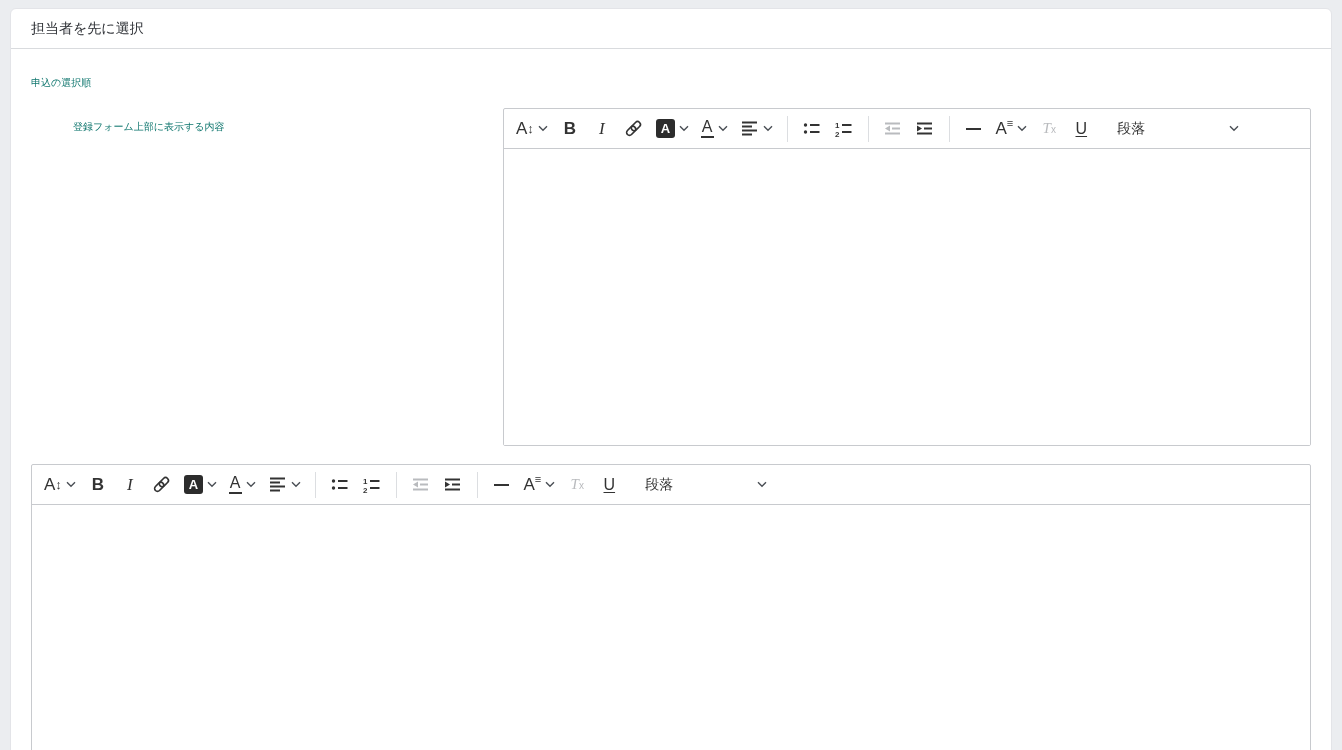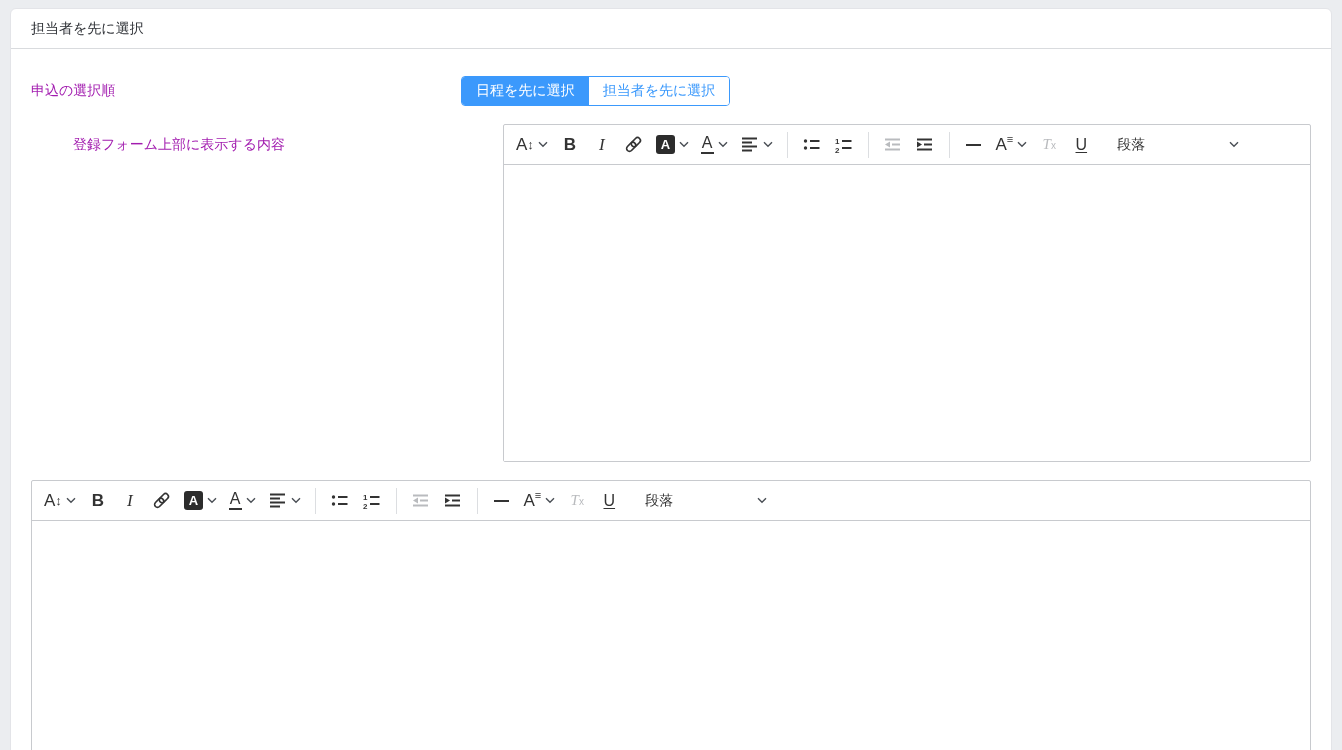--- a/index.html
+++ b/index.html
@@ -26,22 +26,22 @@
     padding: 0 20px;
     border-bottom: 1px solid #d9dbde;
     font-size: 14px;
   }
   .card-body { padding: 27px 20px 0 20px; }
 
   .form-row { display: flex; align-items: flex-start; margin-bottom: 18px; }
   .form-row.center { align-items: center; }
   .form-label {
     flex: 0 0 430px;
-    font-size: 14px;
-    color: #a21caf;
+    font-size: 10px;
+    color: #0f766e;
   }
   .form-label.pad-top { padding-top: 12px; box-sizing: border-box; margin-left: 42px; }
 
   
   .toggle-group {
     display: inline-flex;
     height: 30px;
     box-sizing: border-box;
     border: 1px solid #3b99fc;
     border-radius: 4px;
@@ -132,24 +132,20 @@
 <body>
 
 <div class="card">
   <div class="card-header">
     <span>担当者を先に選択</span>
   </div>
   <div class="card-body">
 
     <div class="form-row center">
       <div class="form-label">申込の選択順</div>
-      <div class="toggle-group">
-        <button class="toggle-btn active">日程を先に選択</button>
-        <button class="toggle-btn">担当者を先に選択</button>
-      </div>
     </div>
 
     <div class="form-row">
       <div class="form-label pad-top">登録フォーム上部に表示する内容</div>
       <div class="editor">
         <div class="editor-toolbar">
             <button class="tb-btn">
               <span class="ic">
                 <span class="gl">A</span>
                 <span class="updown">↕</span>

